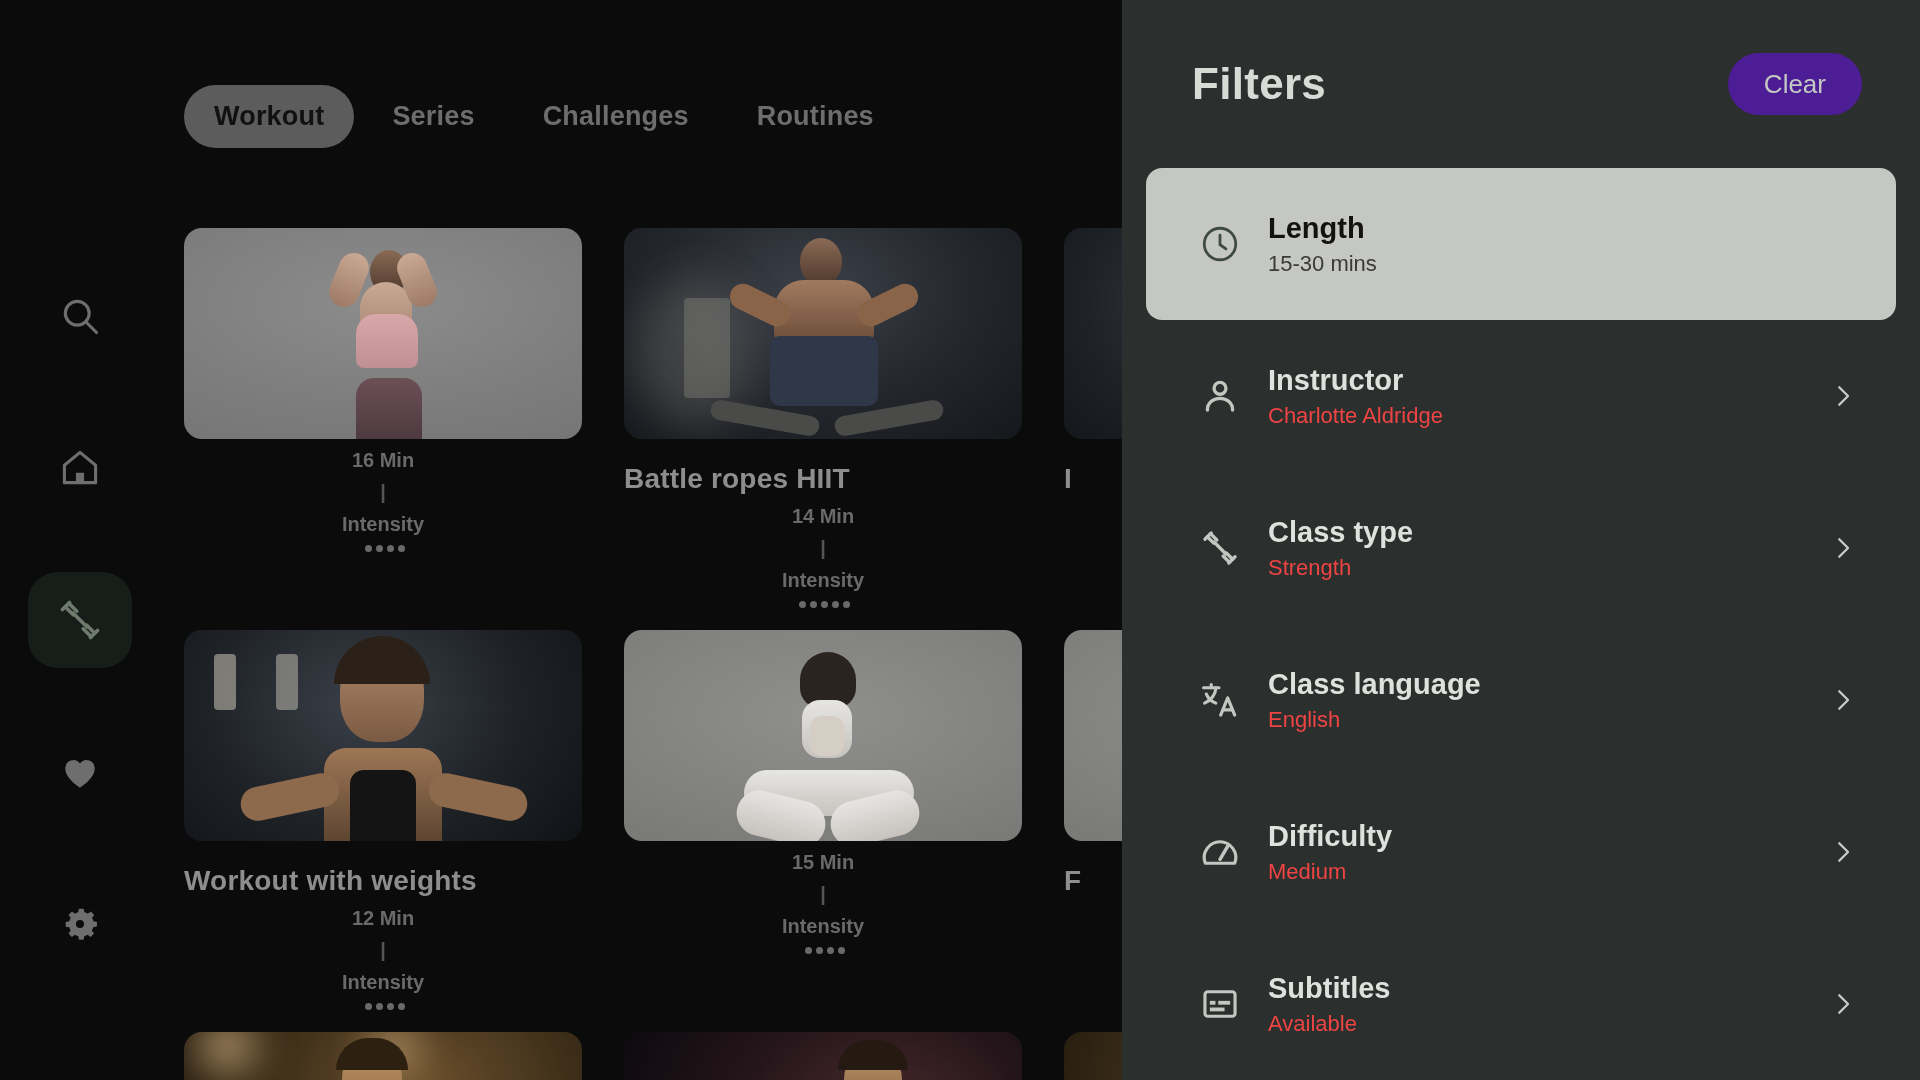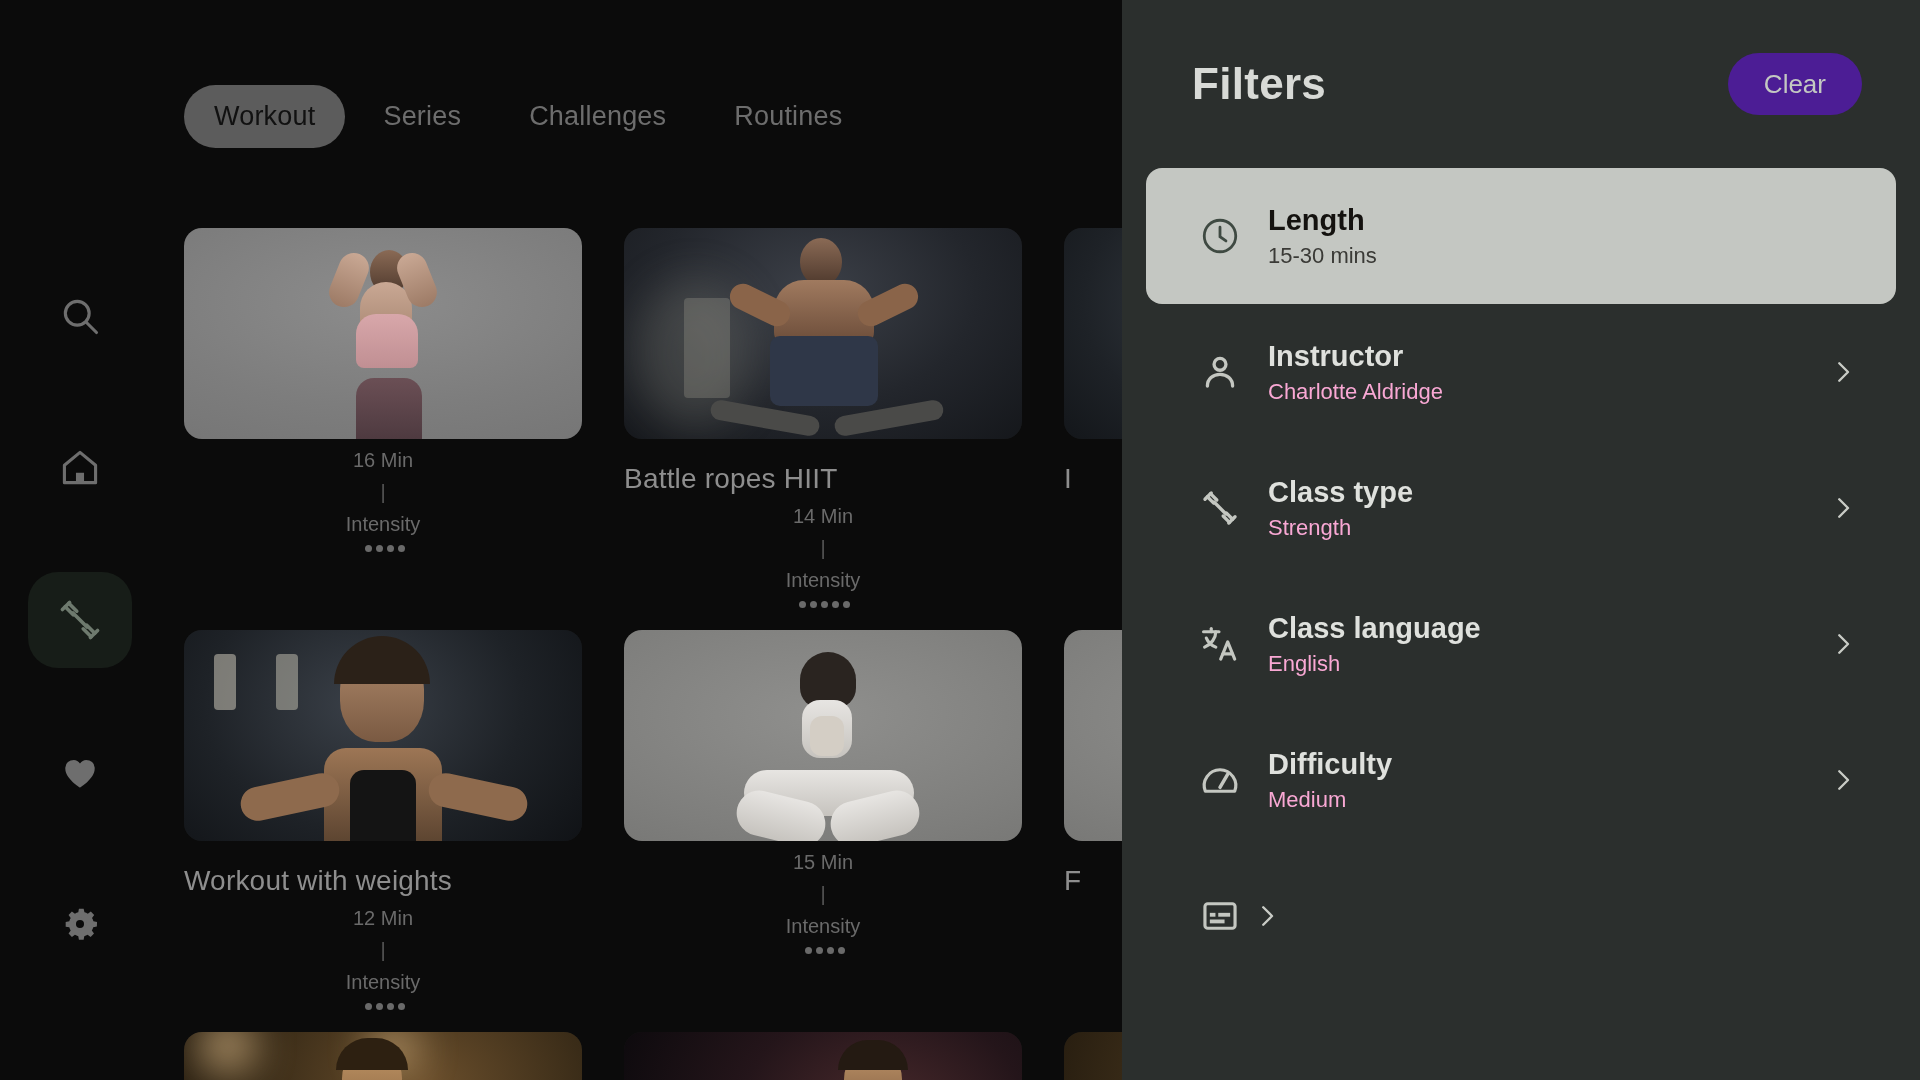--- a/index.html
+++ b/index.html
@@ -19,21 +19,21 @@
   }
   .rail-btn {
     width: 104px; height: 96px; border-radius: 30px;
     display: flex; align-items: center; justify-content: center;
     position: relative;
   }
   .rail-btn.active { background: #171d18; }
   .rail-btn svg { display: block; }
 
   
-  .main { position: absolute; left: 160px; top: 0; right: 0; bottom: 0; }
+  .main { position: absolute; left: 160px; top: 0; right: 0; bottom: 0; font-weight: bold; }
 
   .tabs {
     position: absolute; left: 24px; top: 85px;
     display: flex; align-items: center; gap: 8px;
   }
   .tab {
     font-size: 27px; color: #6d6d6d; letter-spacing: .2px;
     padding: 16px 30px; border-radius: 34px; white-space: nowrap;
   }
   .tab.active { background: #5c5c5c; color: #111; }
@@ -92,27 +92,27 @@
   .panel-title { font-size: 44px; color: #d8dad6; font-weight: 600; letter-spacing: .3px; }
   .clear-btn {
     background: #4c1d95; color: #c3c8c2; font-size: 26px;
     padding: 18px 36px; border-radius: 40px; border: none;
     font-family: inherit; line-height: 1;
   }
 
   .filter-list { padding: 0 24px; }
   .filter-row {
     position: relative; display: flex; align-items: center;
-    height: 136px; padding: 0 36px 0 44px; border-radius: 16px;
+    height: 152px; padding: 0 36px 0 44px; border-radius: 16px;
   }
   .filter-row.selected { background: #c4c7c2; }
   .f-icon { width: 60px; flex: 0 0 60px; display:flex; align-items:center; justify-content:center; }
   .f-text { flex: 1 1 auto; padding-left: 18px; }
   .f-label { font-size: 29px; color: #dfe1dd; font-weight: 600; line-height: 1.15; }
-  .f-value { font-size: 22px; color: #f9a8d4; margin-top: 5px; line-height: 1.15; }
+  .f-value { font-size: 22px; color: #ef4444; margin-top: 5px; line-height: 1.15; }
   .filter-row.selected .f-label { color: #14120f; }
   .filter-row.selected .f-value { color: #3a3a36; }
   .chev { flex: 0 0 34px; display:flex; align-items:center; justify-content:center; }
 </style>
 </head>
 <body>
 
 <div class="app">
 
   <nav class="rail">
@@ -437,20 +437,24 @@
 
       <div class="filter-row">
         <span class="f-icon">
           <svg width="42" height="42" viewBox="0 0 24 24" fill="none" stroke="#c4c7c1" stroke-width="1.8" stroke-linejoin="round">
             <rect x="3.4" y="5" width="17.2" height="14" rx="1.6"></rect>
             <rect x="6.2" y="10.2" width="3.2" height="2.2" fill="#c4c7c1" stroke="none"></rect>
             <rect x="11" y="10.2" width="6.8" height="2.2" fill="#c4c7c1" stroke="none"></rect>
             <rect x="6.2" y="14" width="8.4" height="2.2" fill="#c4c7c1" stroke="none"></rect>
           </svg>
         </span>
+        <span class="f-text">
+          <span class="f-label">Subtitles</span>
+          <span class="f-value" style="display:block">Available</span>
+        </span>
         <span class="chev">
           <svg width="30" height="30" viewBox="0 0 24 24" fill="none" stroke="#c9ccc6" stroke-width="1.9" stroke-linecap="round" stroke-linejoin="round">
               <polyline points="9 5 16 12 9 19"></polyline>
             </svg>
         </span>
       </div>
 
     </div>
   </aside>
 </div>

